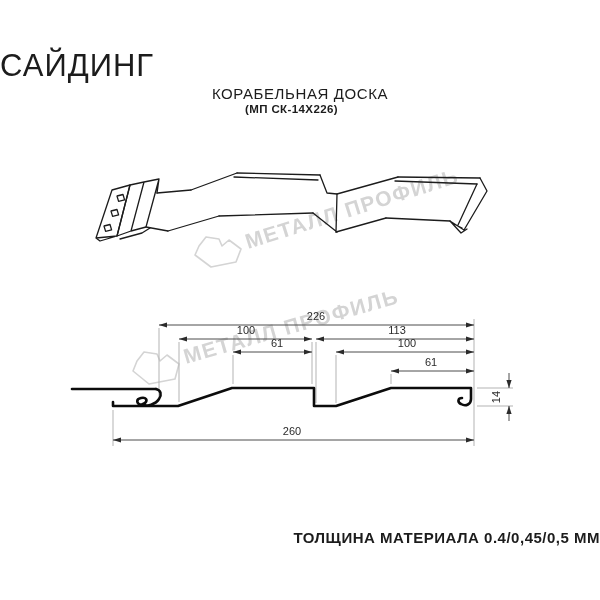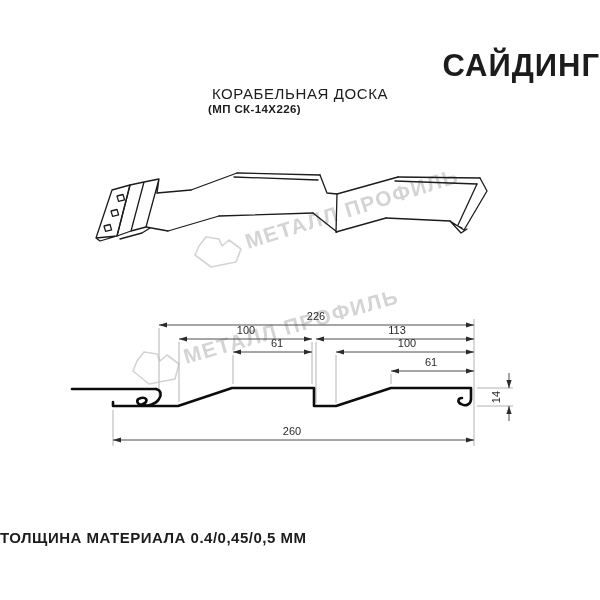--- a/index.html
+++ b/index.html
@@ -1,33 +1,33 @@
 <!DOCTYPE html>
 <html><head>
 <meta charset="utf-8">
 <style>
   html,body{margin:0;padding:0;background:#ffffff;}
   .page{
     position:relative;width:600px;height:600px;background:#ffffff;
     font-family:"Liberation Sans","DejaVu Sans",sans-serif;overflow:hidden;
   }
   .title{
-    position:absolute;top:48px;left:0;width:600px;text-align:right;
-    font-size:31px;font-weight:700;letter-spacing:1px;color:#1c1c1c;
+    position:absolute;top:48px;left:0;width:600px;text-align:left;
+    font-size:31px;font-weight:400;letter-spacing:1px;color:#1c1c1c;
   }
   .subtitle{
     position:absolute;top:85px;left:0;width:600px;text-align:center;
     font-size:15px;font-weight:400;letter-spacing:0.6px;color:#1c1c1c;
   }
   .model{
     position:absolute;top:103px;left:0;width:509px;text-align:center;
-    font-size:11.5px;font-weight:700;letter-spacing:0.4px;color:#1c1c1c;
+    font-size:11.5px;font-weight:700;letter-spacing:0.4px;color:#1c1c1c;padding-left:37px;
   }
   .footer{
-    position:absolute;top:529px;left:0;width:600px;text-align:left;
+    position:absolute;top:529px;left:0;width:600px;text-align:right;
     font-size:15px;font-weight:700;letter-spacing:0.5px;color:#1c1c1c;
   }
   svg.scene{position:absolute;left:0;top:0;}
   svg .wm-text{
     font-family:"Liberation Sans","DejaVu Sans",sans-serif;
     font-size:21px;font-weight:700;letter-spacing:1.5px;fill:#d4d4d4;
   }
   svg .dim-label{
     font-family:"Liberation Sans","DejaVu Sans",sans-serif;
     font-size:11px;fill:#2b2b2b;

